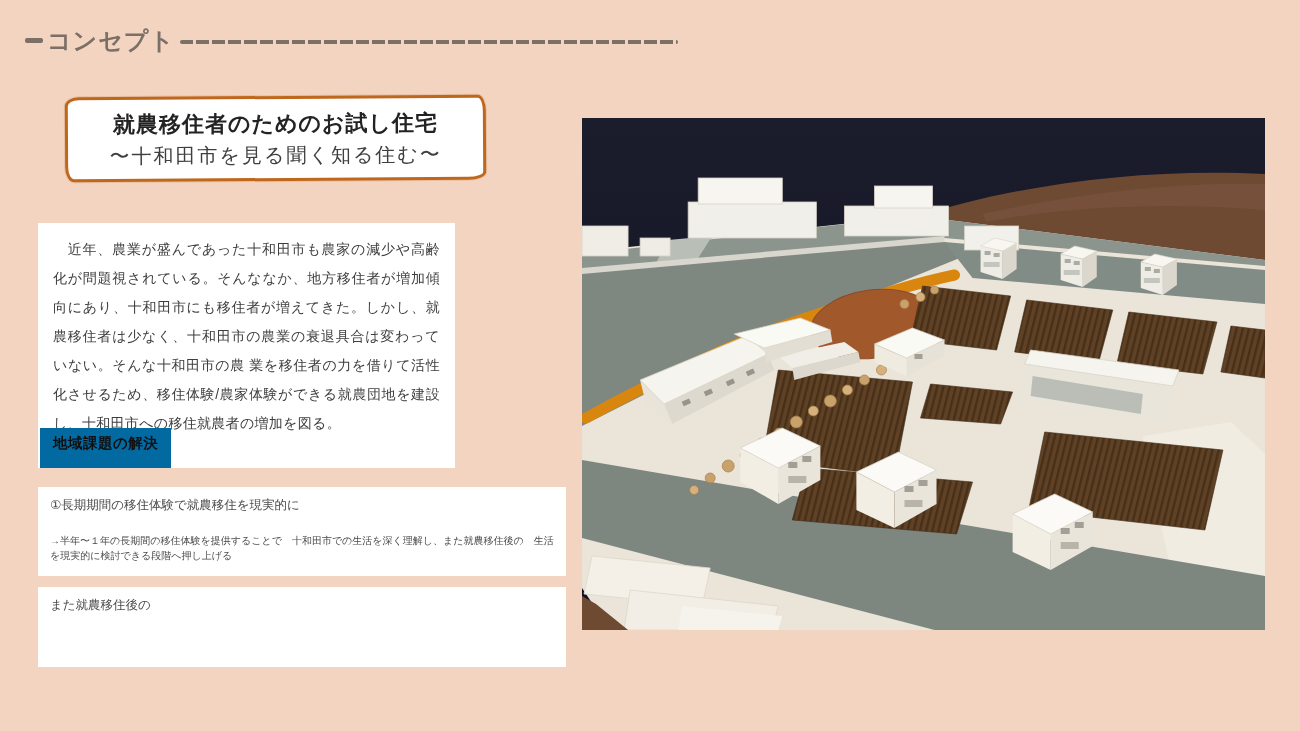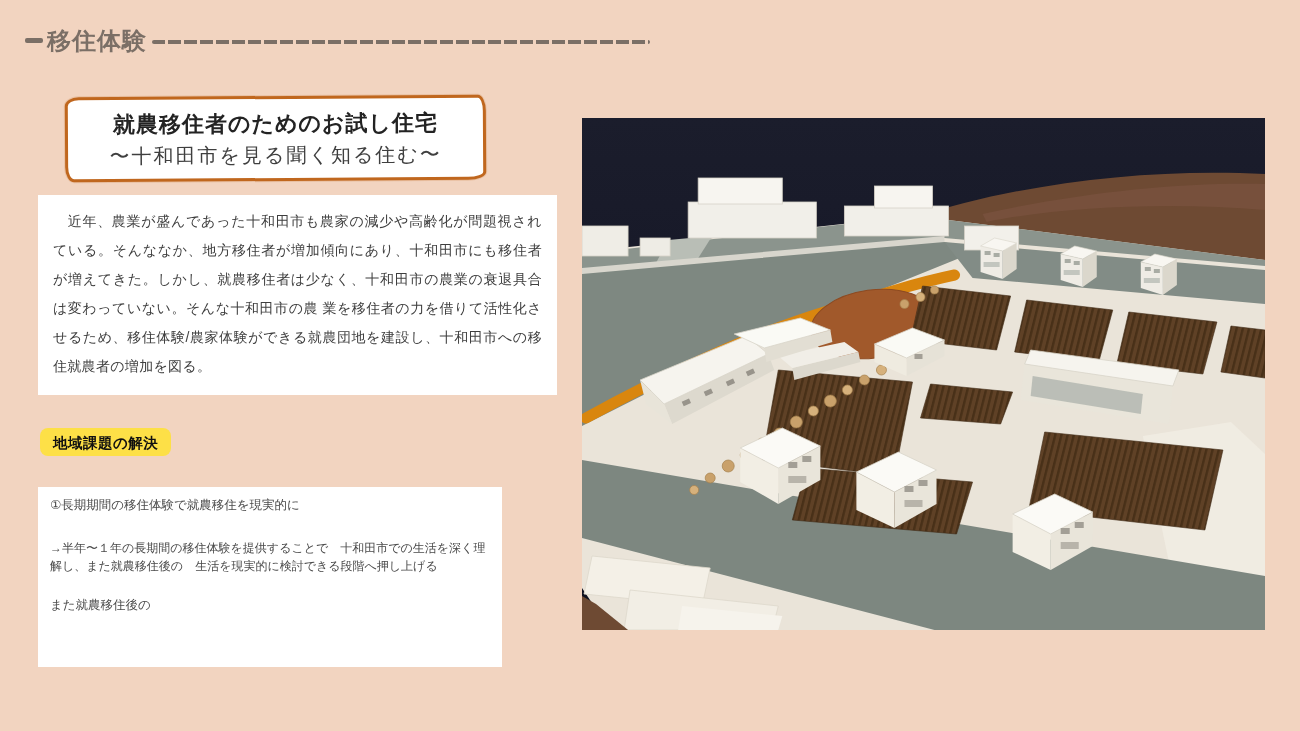--- a/index.html
+++ b/index.html
@@ -20,45 +20,45 @@
     position:absolute;left:65px;top:96px;width:415px;height:79px;background:#ffffff;
     border:3px solid #c0671e;
     border-radius:14px 8px 18px 9px / 9px 16px 8px 15px;
     transform:rotate(-0.35deg);
     display:flex;flex-direction:column;justify-content:center;align-items:center;gap:3px;
     box-shadow:0 0 0 1px rgba(192,103,30,.18);
   }
   .title-main{font-size:22px;font-weight:bold;color:#232323;letter-spacing:1px;}
   .title-sub{font-size:20px;color:#3f3f3f;letter-spacing:2px;}
   
-  .intro-card{position:absolute;left:38px;top:195px;width:519px;box-sizing:border-box;
-    background:#ffffff;padding:12px 15px 14px;}
+  .intro-card{position:absolute;left:38px;top:223px;width:417px;box-sizing:border-box;
+    background:#ffffff;padding:12px 15px 30px;}
   .intro-text{margin:0;font-size:14px;line-height:2.07;color:#3e3e3e;letter-spacing:.3px;text-align:justify;}
   
-  .section-label{position:absolute;left:40px;top:428px;background:#fde047;
-    padding:6px 13px 3px;font-size:14.5px;font-weight:bold;color:#101010;letter-spacing:.5px;border-radius:8px;}
-  
-  .point-card{position:absolute;left:38px;width:464px;box-sizing:border-box;background:#ffffff;
+  .section-label{position:absolute;left:40px;top:428px;background:#0369a1;
+    padding:6px 13px 15px;font-size:14.5px;font-weight:bold;color:#101010;letter-spacing:.5px;}
+  
+  .point-card{position:absolute;left:38px;width:528px;box-sizing:border-box;background:#ffffff;
     padding:10px 12px 12px;color:#4a4a4a;}
   .point-card.first{top:487px;min-height:77px;}
   .point-card.second{top:587px;min-height:80px;}
   .point-heading{font-size:12.5px;line-height:1.4;}
-  .point-body{font-size:12px;line-height:1.55;margin-top:24px;}
+  .point-body{font-size:10px;line-height:1.55;margin-top:18px;}
   
   .model-photo{position:absolute;left:582px;top:118px;width:683px;height:512px;margin:0;}
   .model-photo svg{display:block;width:100%;height:100%;}
 </style>
 </head>
 <body>
 
 <div class="slide">
 
   <div class="header">
     <span class="header-dash"></span>
-    <span class="header-label">移住体験</span>
+    <span class="header-label">コンセプト</span>
     <span class="header-rule"></span>
   </div>
 
   <div class="title-card">
     <div class="title-main">就農移住者のためのお試し住宅</div>
     <div class="title-sub">〜十和田市を見る聞く知る住む〜</div>
   </div>
 
   <div class="intro-card">
     <p class="intro-text">　近年、農業が盛んであった十和田市も農家の減少や高齢化が問題視されている。そんななか、地方移住者が増加傾向にあり、十和田市にも移住者が増えてきた。しかし、就農移住者は少なく、十和田市の農業の衰退具合は変わっていない。そんな十和田市の農 業を移住者の力を借りて活性化させるため、移住体験/農家体験ができる就農団地を建設し、十和田市への移住就農者の増加を図る。</p>

